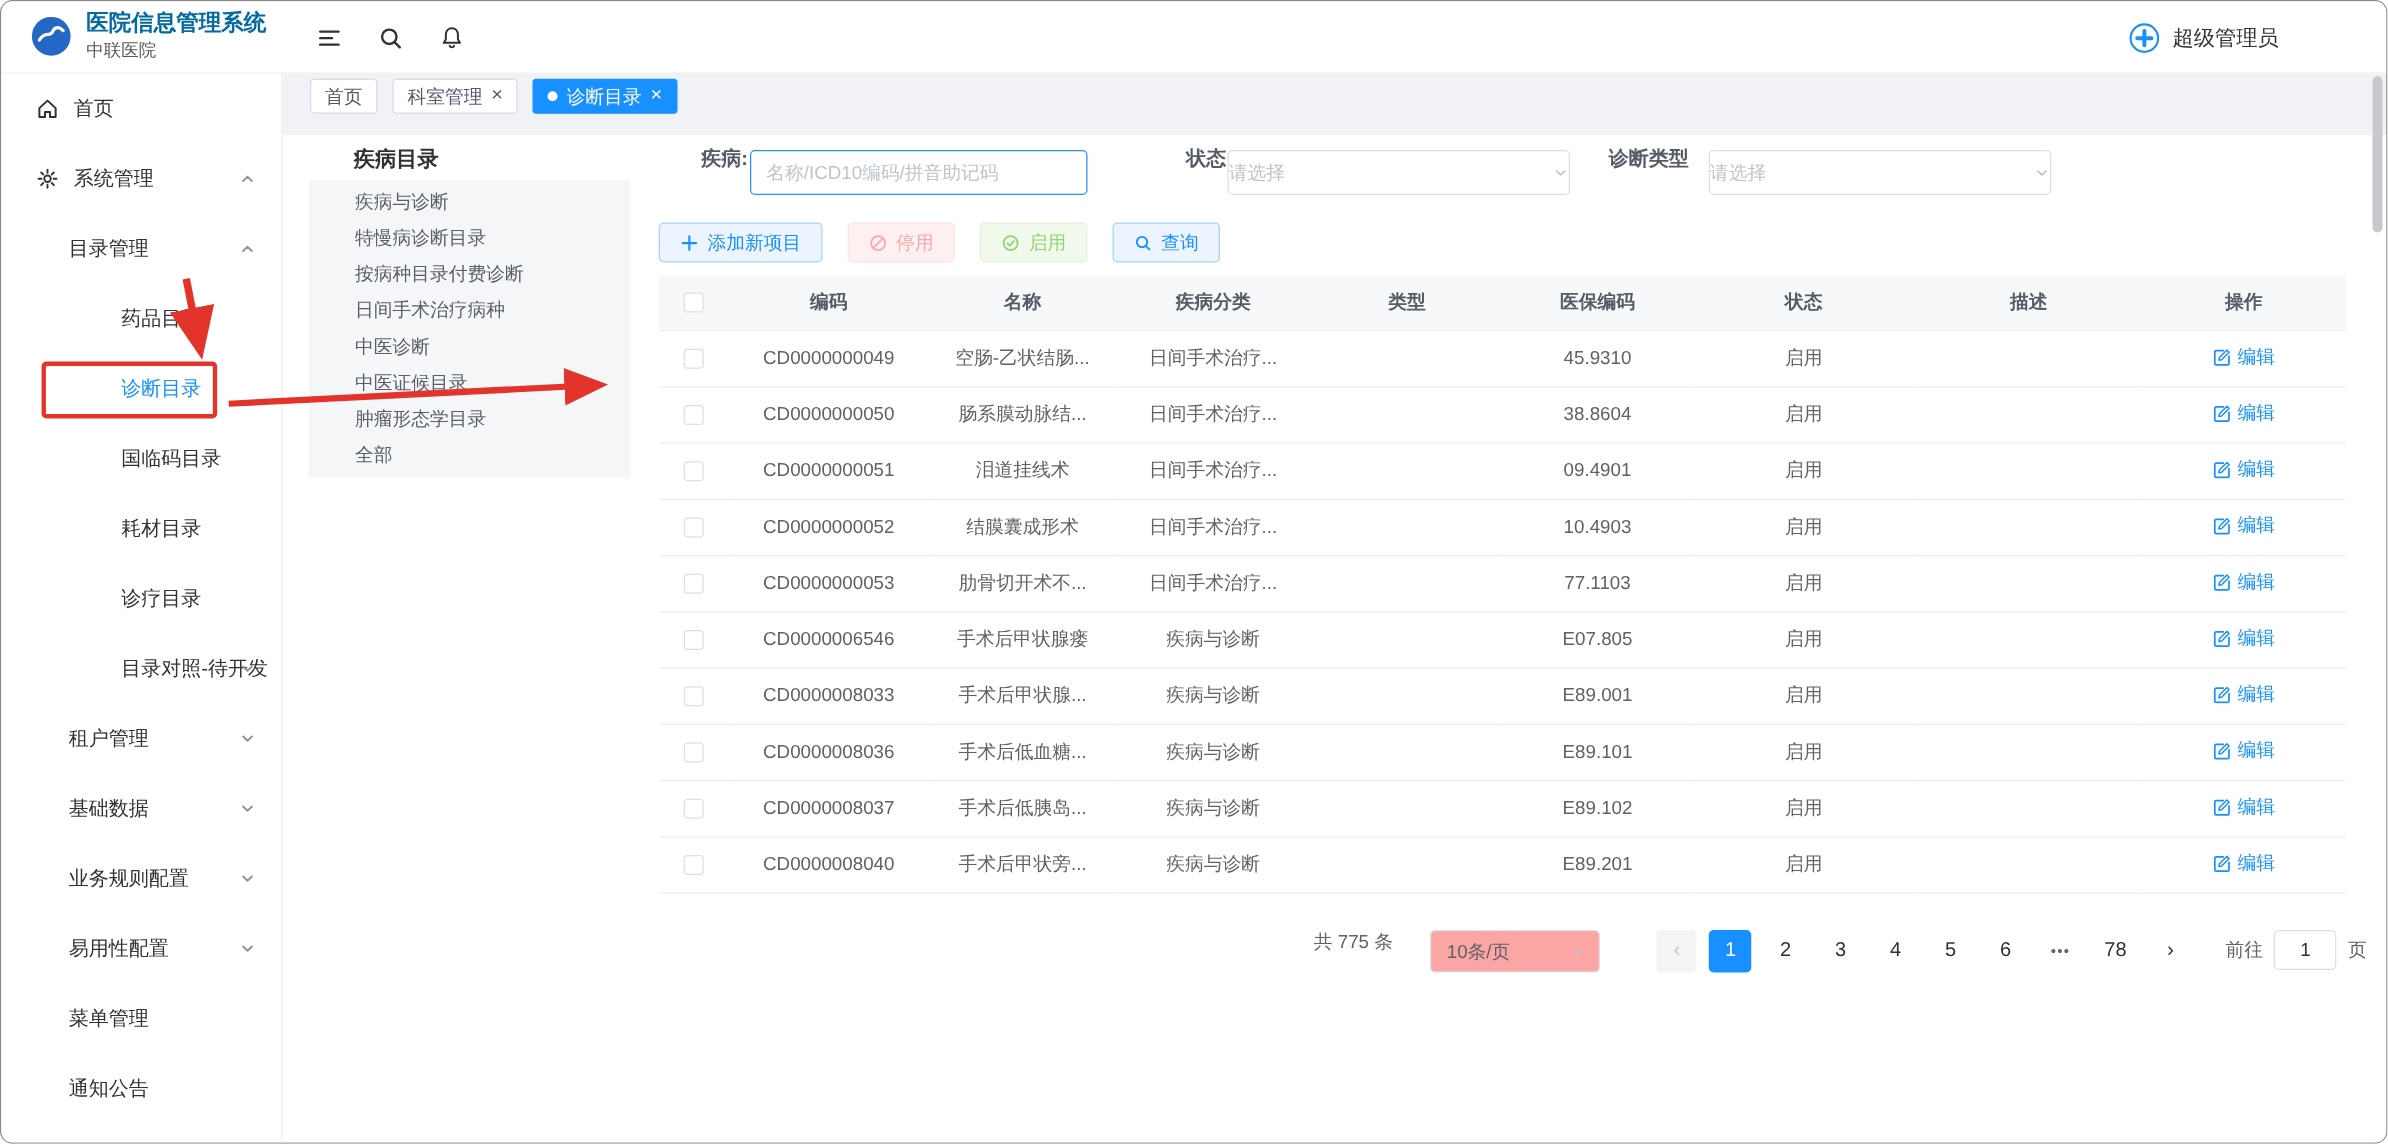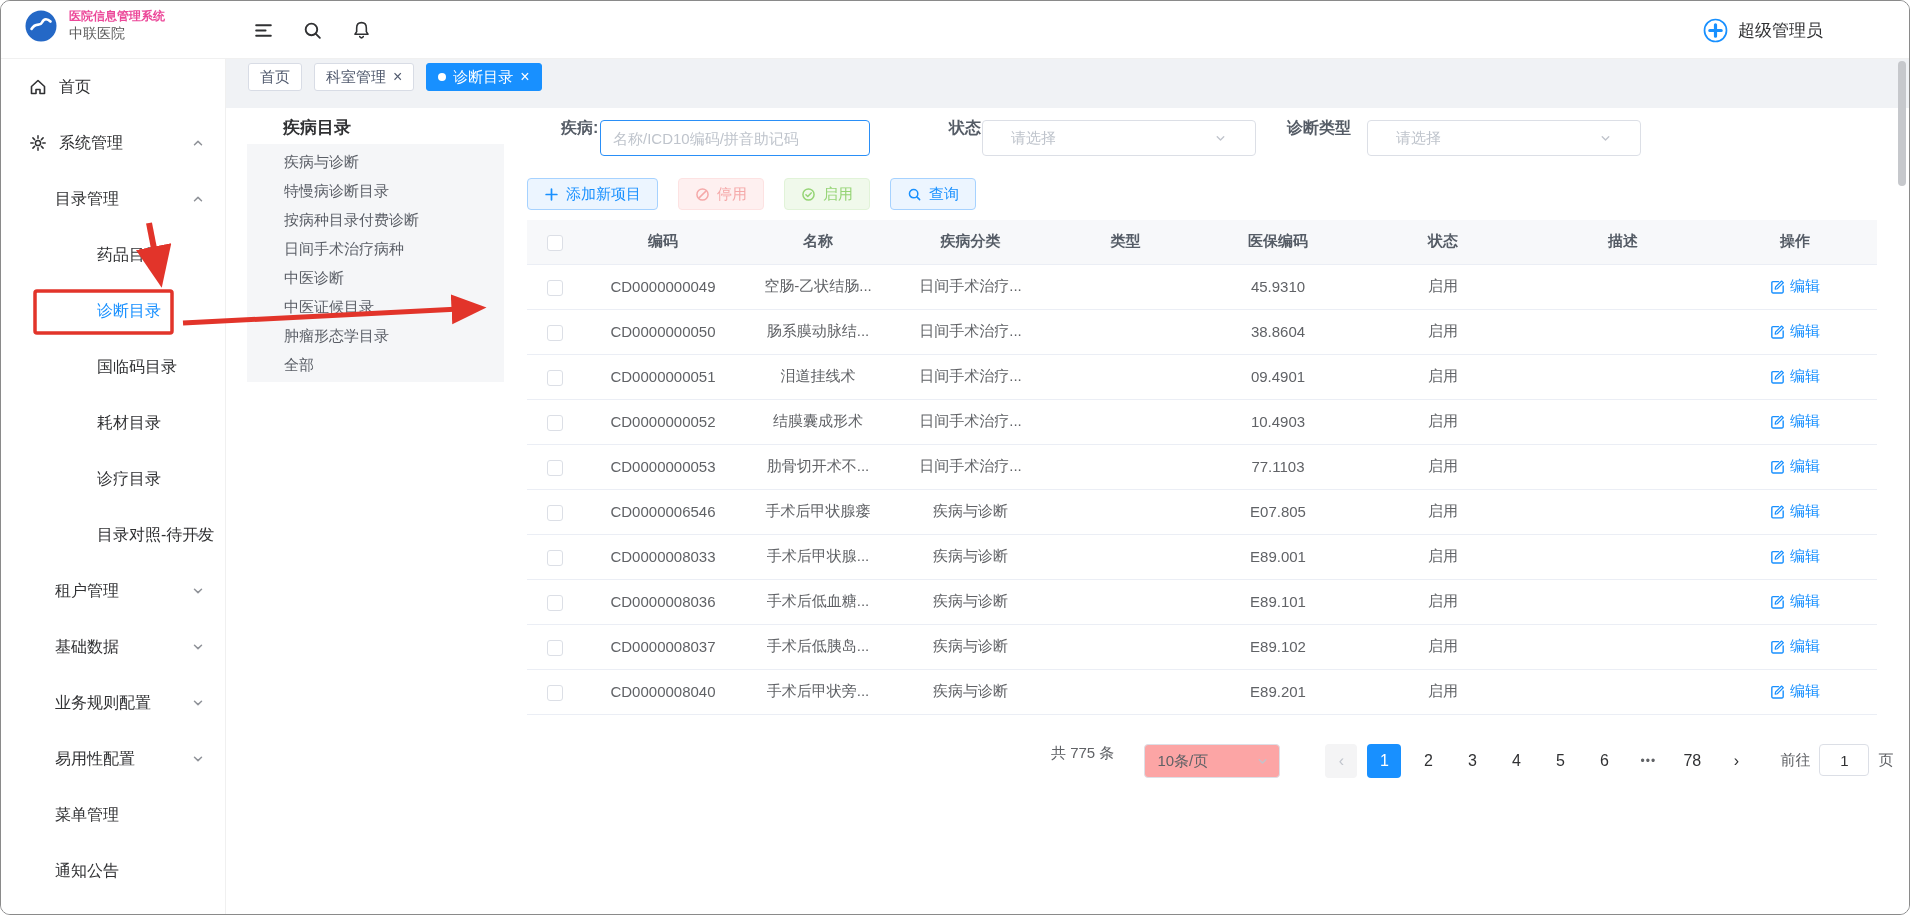--- a/index.html
+++ b/index.html
@@ -4,21 +4,21 @@
 <style>
   * { margin:0; padding:0; box-sizing:border-box; }
   html,body { width:1910px; height:915px; background:#fff; }
   body { font-family:"Liberation Sans", sans-serif; color:#303133; position:relative; overflow:hidden; }
   .window { position:absolute; inset:0; background:#f0f2f5; border:1px solid #8a8a8a; border-radius:10px; overflow:hidden; }
 
   
   header { position:absolute; top:0; left:0; width:100%; height:58px; background:#fff; border-bottom:1px solid #f0f0f0; z-index:3; }
   .brand { position:absolute; left:22px; top:7px; display:flex; gap:10px; align-items:center; }
   .logo { width:36px; height:36px; flex:0 0 auto; }
-  .app-title { font-size:12px; font-weight:bold; color:#ec4899; line-height:1.2; }
+  .app-title { font-size:18px; font-weight:bold; color:#0369a1; line-height:1.2; }
   .app-subtitle { font-size:14px; color:#595959; margin-top:2px; }
   .header-icons { position:absolute; left:252px; top:0; height:58px; display:flex; align-items:center; gap:28px; color:#303133; }
   .hicon { width:21px; height:21px; cursor:pointer; }
   .user { position:absolute; right:86px; top:0; height:58px; display:flex; align-items:center; gap:9px; font-size:17px; color:#303133; cursor:pointer; }
   .user-icon { width:27px; height:27px; }
 
   
   aside { position:absolute; top:58px; left:0; width:225px; bottom:0; background:#fff; border-right:1px solid #f0f0f0; z-index:2; }
   .side-item { height:56px; display:flex; align-items:center; gap:11px; padding-left:27px; font-size:16px; color:#303133; cursor:pointer; position:relative; }
   .side-item.lvl1 { padding-left:54px; }
@@ -40,21 +40,21 @@
   .tree-title { position:absolute; left:57px; top:8px; font-size:17px; font-weight:bold; color:#303133; }
   .tree-list { position:absolute; left:21px; top:36px; width:257px; background:#f5f6f8; padding:3px 0; }
   .tree-item { height:29px; line-height:29px; padding-left:37px; font-size:15px; color:#5a5e66; cursor:pointer; white-space:nowrap; }
 
   .flabel { position:absolute; top:2px; height:36px; line-height:36px; font-size:16px; font-weight:bold; color:#555c66; }
   .lbl-disease { left:335px; }
   .lbl-status  { left:723px; font-weight:bold; }
   .lbl-type    { left:1061px; }
   .inp-disease { position:absolute; left:374px; top:12px; width:270px; height:36px; border:1.5px solid #2a8ff7; border-radius:4px; padding:0 12px; font-size:15px; color:#303133; outline:none; font-family:inherit; }
   .inp-disease::placeholder { color:#bfc4cc; }
-  .selectbox { position:absolute; top:12px; width:274px; height:36px; border:1px solid #dcdfe6; border-radius:4px; background:#fff; display:flex; align-items:center; justify-content:space-between; padding:0 28px; font-size:15px; color:#bfc4cc; cursor:pointer; }
+  .selectbox { position:absolute; top:12px; width:274px; height:36px; border:1px solid #dcdfe6; border-radius:4px; background:#fff; display:flex; align-items:center; justify-content:space-between; padding:0 0; font-size:15px; color:#bfc4cc; cursor:pointer; }
   .sel-status { left:756px; }
   .sel-type   { left:1141px; }
   .chev-down-sm { width:13px; height:13px; color:#c0c4cc; }
 
   .toolbar { position:absolute; left:301px; top:70px; display:flex; gap:20px; }
   .btn { height:32px; border-radius:4px; display:inline-flex; align-items:center; gap:7px; padding:0 16px; font-size:15px; cursor:pointer; border:1px solid transparent; background:#fff; font-family:inherit; }
   .btn svg { width:15px; height:15px; }
   .btn-add     { background:#ecf5ff; border-color:#a6d2ff; color:#1890ff; }
   .btn-disable { background:#fef0f0; border-color:#fde2e2; color:#f5a9a9; cursor:not-allowed; }
   .btn-enable  { background:#f0f9eb; border-color:#e1f3d8; color:#95d475; cursor:not-allowed; }

